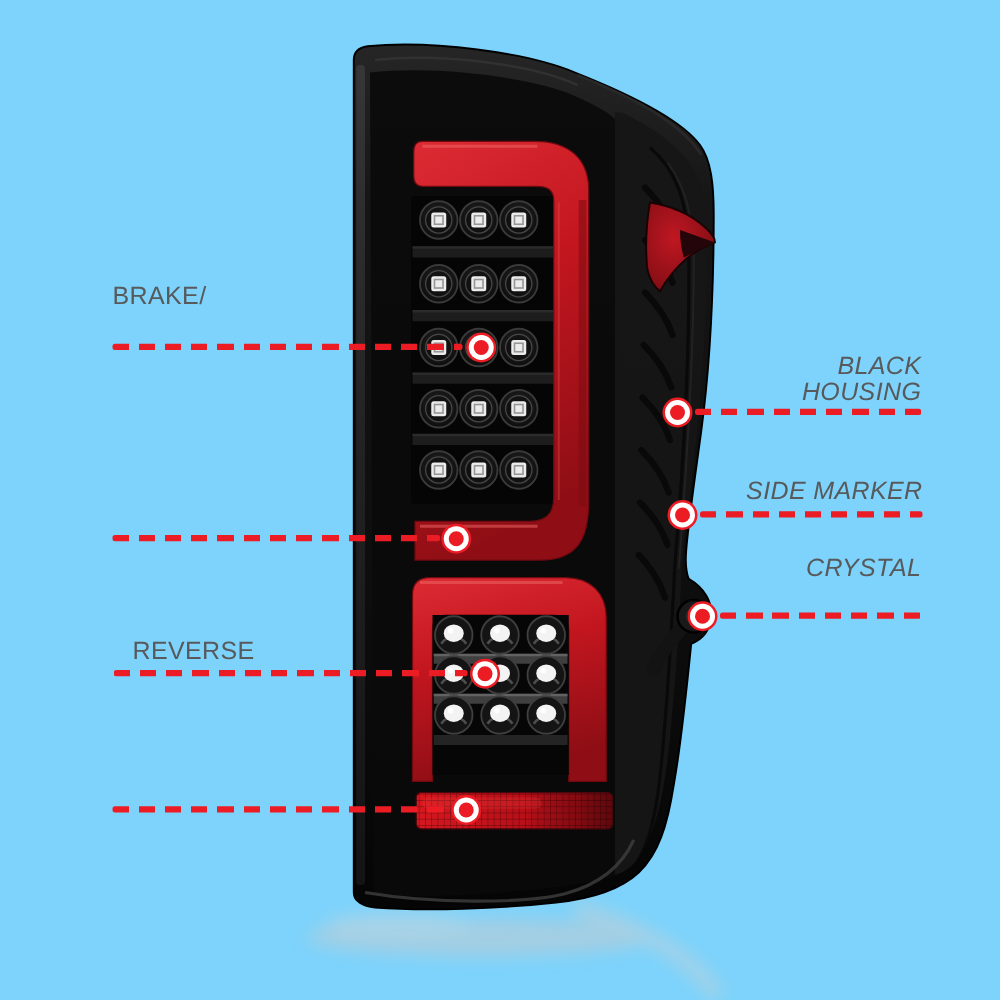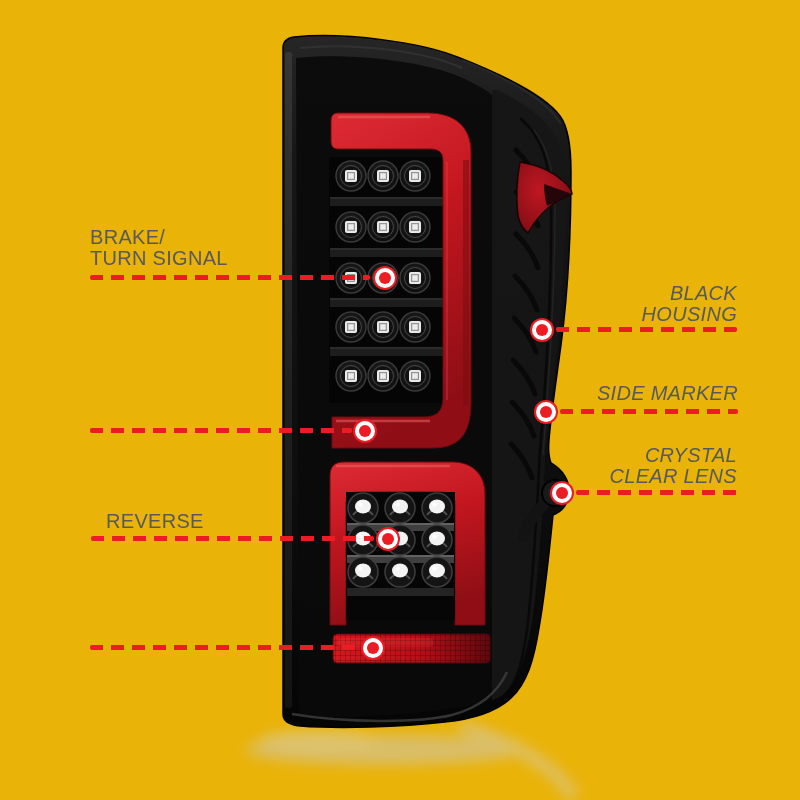--- a/index.html
+++ b/index.html
@@ -1,17 +1,17 @@
 <!DOCTYPE html>
 <html><head>
 <meta charset="utf-8">
 <style>
   html,body { margin:0; padding:0; background:#ffffff; }
   .scene {
-    position:relative; width:800px; height:800px; background:#eab308;
+    position:relative; width:800px; height:800px; background:#7dd3fc;
     overflow:hidden; font-family:"Liberation Sans", sans-serif;
   }
   .product-svg { position:absolute; left:0; top:0; z-index:1; }
   .callout-layer { position:absolute; left:0; top:0; width:800px; height:800px; z-index:2; }
   .label {
     position:absolute; color:#58595b; font-size:20px; line-height:21px;
     letter-spacing:0.3px; white-space:nowrap; font-weight:400;
   }
   .label.right { text-align:right;font-style:italic; }
   .dash {
@@ -220,21 +220,20 @@
       <circle cx="555" cy="493" r="6" fill="#101010" stroke="#2e2e2e" stroke-width="1"></circle>
     </g>
 
     <path d="M 292,714 C 345,723 420,723 452,715 C 478,708 497,694 507,672" stroke="#3f3f3f" stroke-width="2.5" opacity="0.8" fill="none"></path>
   </svg>
 
   <div class="callout-layer">
 
     <div class="label" style="left:90px; top:227px;">
       <div>BRAKE/</div>
-      <div>TURN SIGNAL</div>
     </div>
     <div class="dash" style="left:90px; top:275px; width:280px;"></div>
     <div class="dot" style="left:379px; top:272px;"></div>
 
     <div class="dash" style="left:90px; top:428px; width:262px;"></div>
     <div class="dot" style="left:359px; top:425px;"></div>
 
     <div class="label" style="left:91px; top:511px;margin-left:15px;">
       <div>REVERSE</div>
     </div>
@@ -252,19 +251,18 @@
     <div class="dot" style="left:536px; top:324px;"></div>
 
     <div class="label right" style="right:62px; top:383px;">
       <div>SIDE MARKER</div>
     </div>
     <div class="dash" style="left:560px; top:409px; width:178px;"></div>
     <div class="dot" style="left:540px; top:406px;"></div>
 
     <div class="label right" style="right:63px; top:445px;margin-left:20px;">
       <div>CRYSTAL</div>
-      <div>CLEAR LENS</div>
     </div>
     <div class="dash" style="left:576px; top:490px; width:161px;"></div>
     <div class="dot" style="left:556px; top:487px;"></div>
 
   </div>
 </div>
 
 </body></html>

